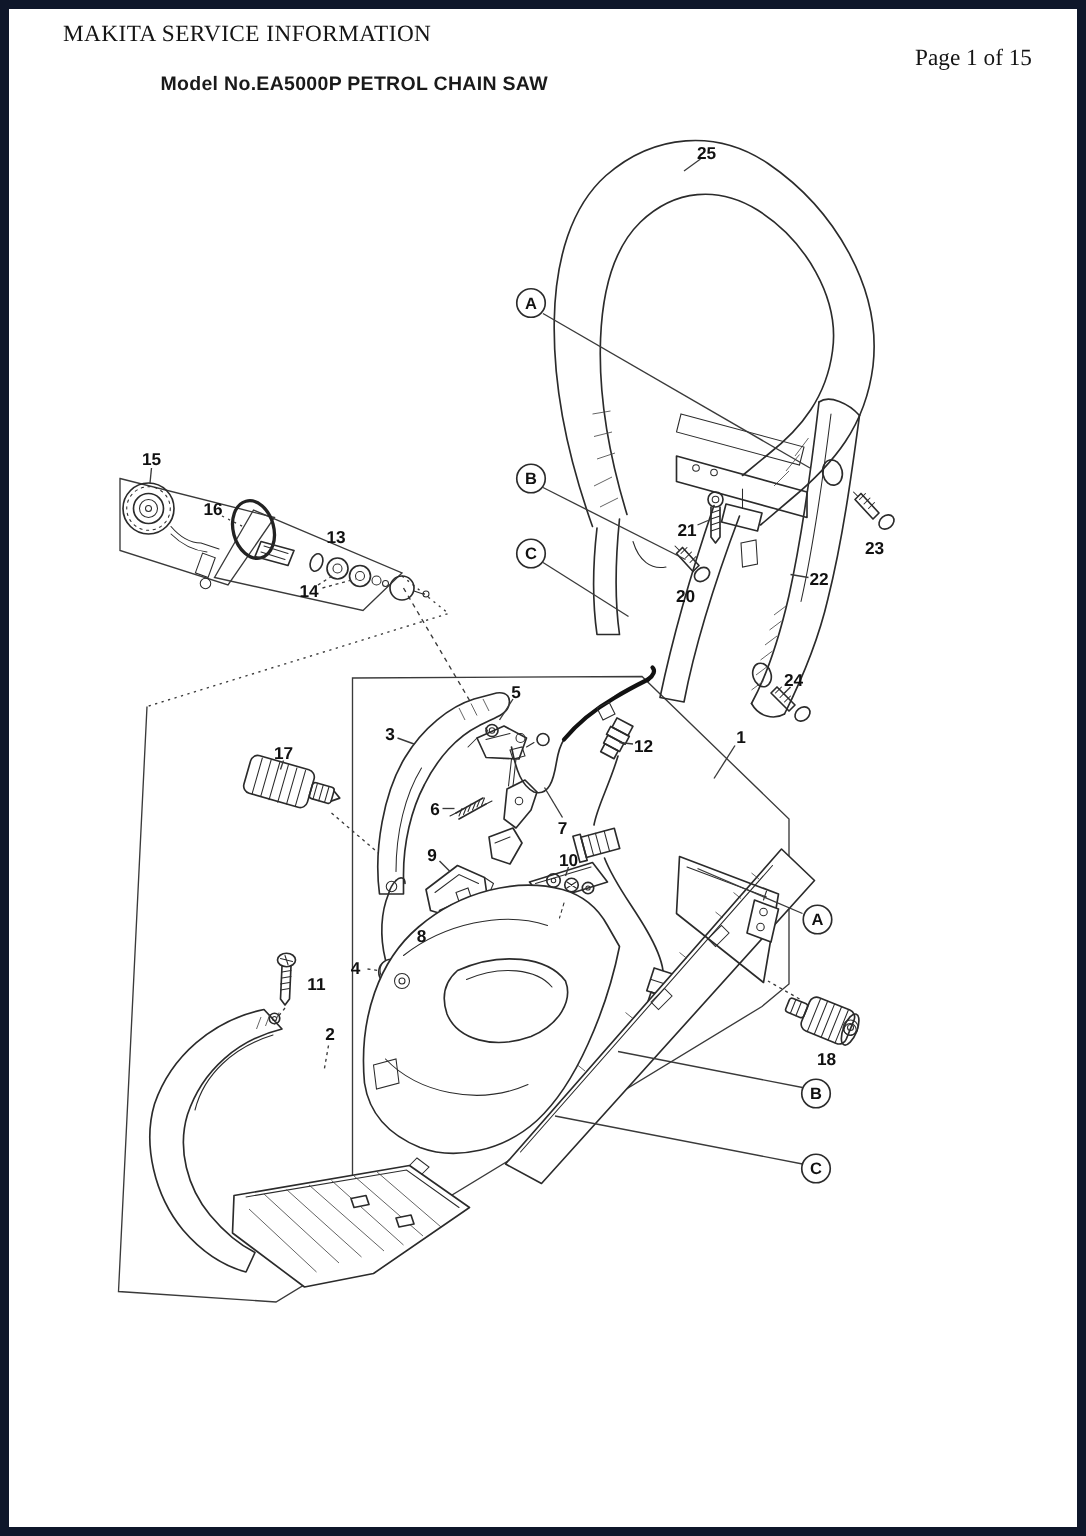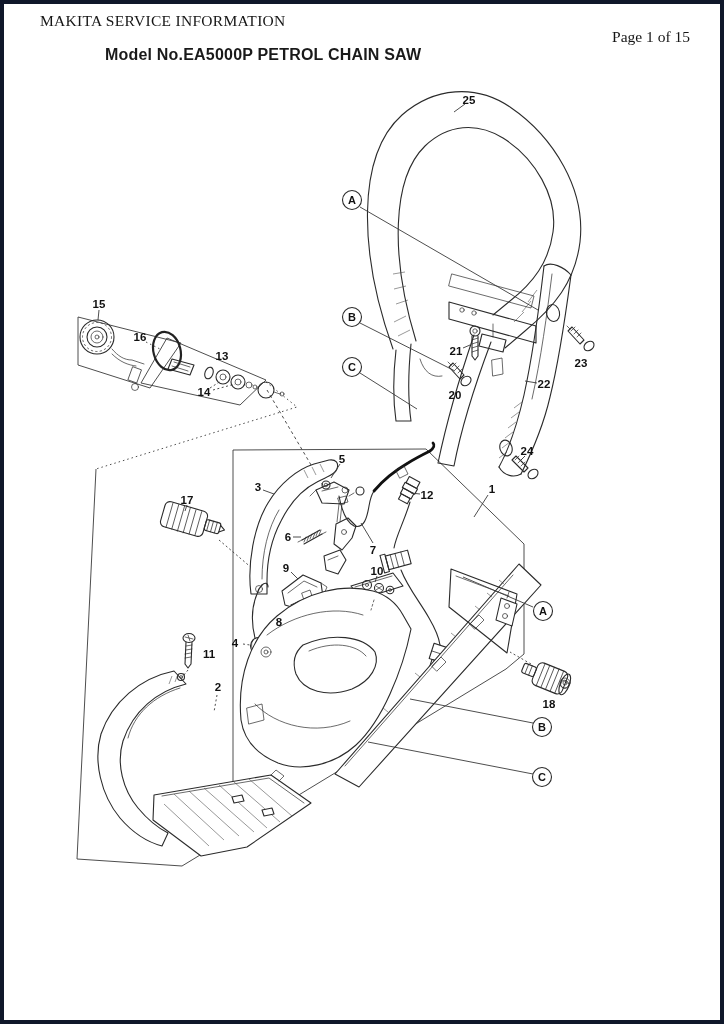--- a/index.html
+++ b/index.html
@@ -1,23 +1,23 @@
 <!DOCTYPE html>
 <html><head>
 <meta charset="utf-8">
 <style>
   html,body{margin:0;padding:0;background:#e8e8e8;}
   #page{position:relative;width:724px;height:1024px;background:#ffffff;margin:0 auto;
-        border:4px solid #0f172a;box-sizing:border-box;overflow:hidden;
+        border:6px solid #0f172a;box-sizing:border-box;overflow:hidden;
         font-family:"Liberation Sans",sans-serif;color:#111;}
   #header-left{position:absolute;top:8px;left:36px;font-family:"Liberation Serif",serif;
         font-size:15.5px;letter-spacing:.3px;color:#151515;}
   #header-right{position:absolute;top:24px;right:30px;font-family:"Liberation Serif",serif;
         font-size:15.5px;color:#151515;}
-  #doc-title{position:absolute;top:42px;left:57px;font-size:16px;font-weight:bold;
+  #doc-title{position:absolute;top:42px;left:57px;font-size:13px;font-weight:bold;
         color:#1a1a1a;letter-spacing:.2px;padding-left:44px;}
   svg{position:absolute;top:0;left:0;}
   .ln{stroke:#2b2b2b;fill:none;stroke-width:1.1;stroke-linecap:round;stroke-linejoin:round;}
   .thin{stroke:#2b2b2b;fill:none;stroke-width:.7;stroke-linecap:round;}
   .ldr{stroke:#3a3a3a;fill:none;stroke-width:.9;}
   .wfill{fill:#ffffff;stroke:#2b2b2b;stroke-width:1.1;stroke-linejoin:round;}
   .hatch{stroke:#444;stroke-width:.55;}
   .bnd{stroke:#3a3a3a;fill:none;stroke-width:.9;}
   .dot{stroke-dasharray:1.5,3;}
   .dsh{stroke-dasharray:3,3;}

